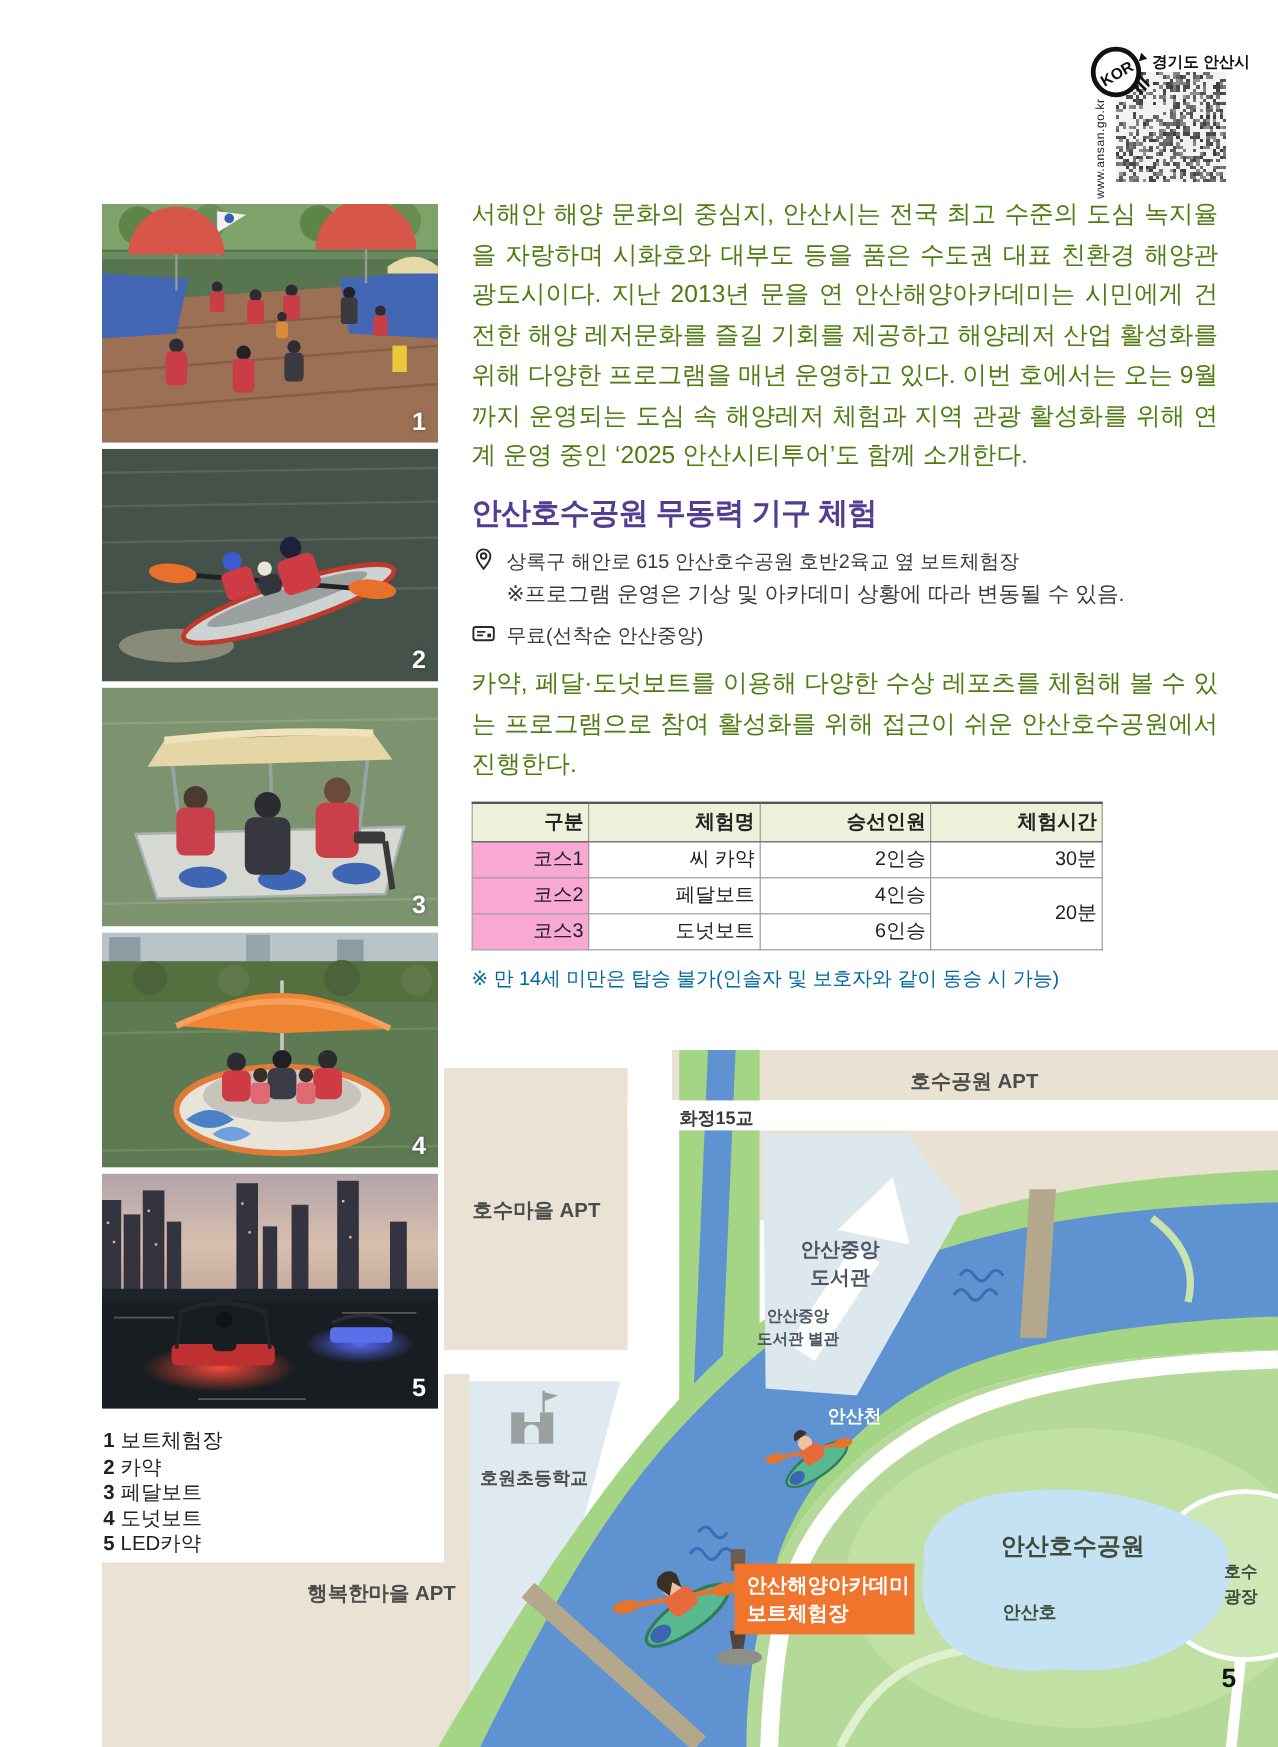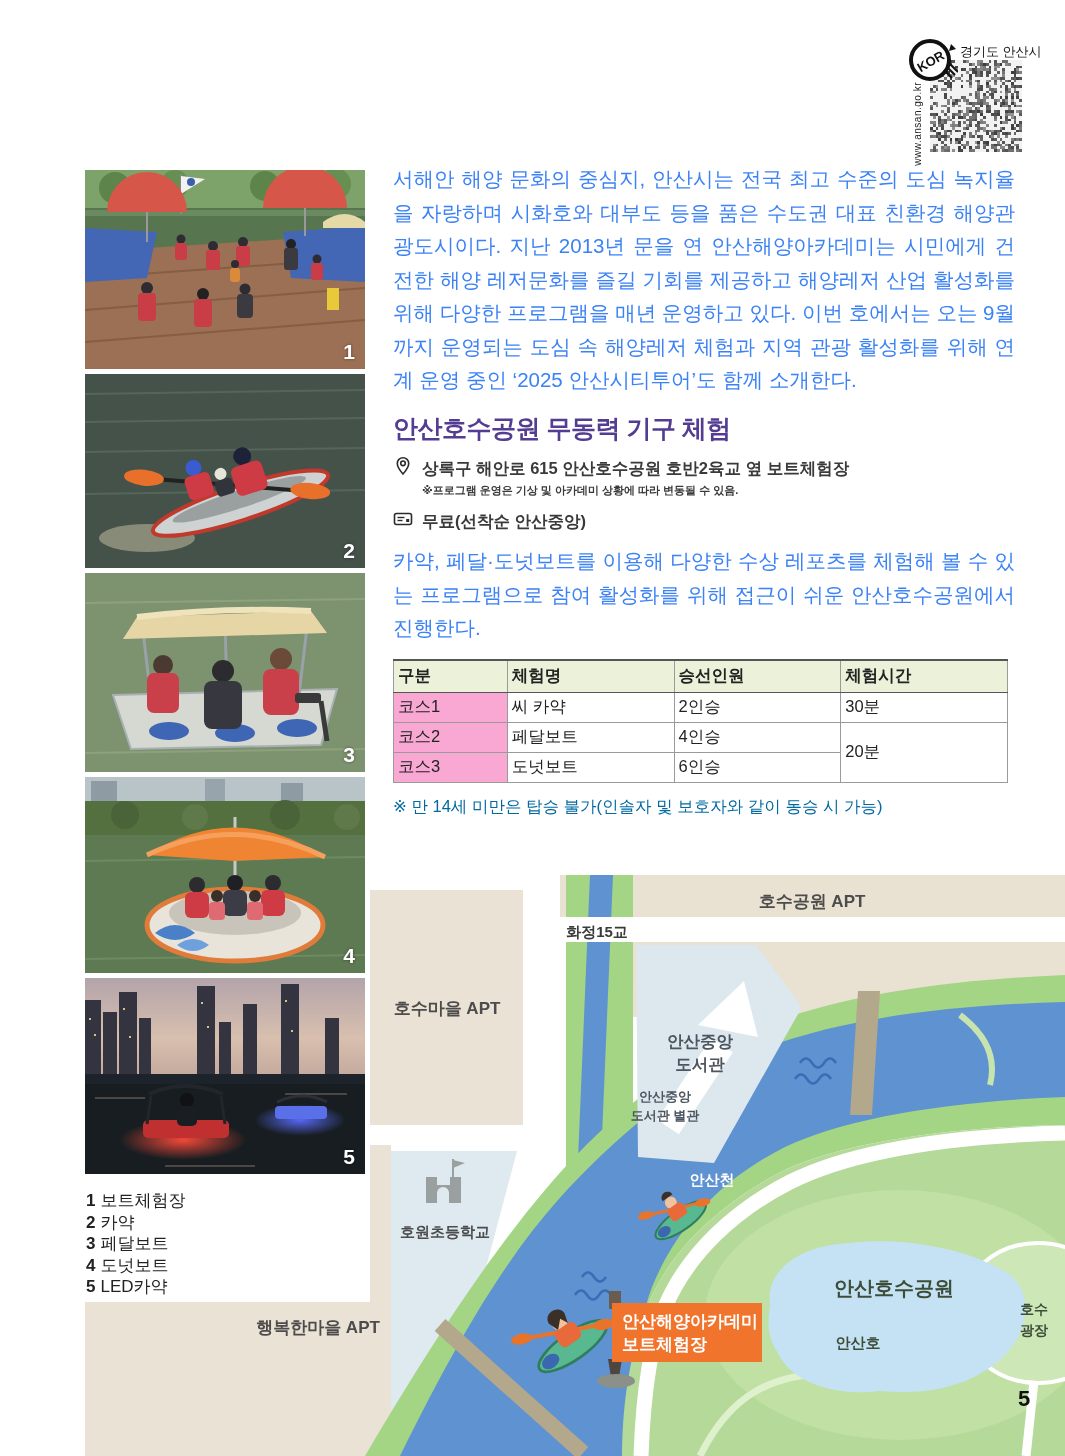--- a/index.html
+++ b/index.html
@@ -3,42 +3,42 @@
 <meta charset="utf-8">
 <style>
   html,body{margin:0;padding:0;background:#fff;}
   .page{position:relative;width:1065px;height:1456px;background:#fff;overflow:hidden;
         font-family:"Liberation Sans","DejaVu Sans",sans-serif;color:#1d1d1f;}
 
   
   .brand{position:absolute;left:898px;top:34px;width:130px;height:122px;z-index:3;}
   .qr{position:absolute;left:32px;top:26px;width:92px;height:92px;}
   .kor-badge{position:absolute;left:8px;top:2px;width:52px;height:52px;}
-  .agency{position:absolute;left:62px;top:9px;font-size:13px;font-weight:normal;color:#111;white-space:nowrap;}
+  .agency{position:absolute;left:62px;top:9px;font-size:13px;font-weight:bold;color:#111;white-space:nowrap;}
   .url{position:absolute;left:14px;top:48px;font-size:10px;color:#222;
        writing-mode:vertical-rl;transform:rotate(180deg);letter-spacing:.5px;}
 
   
   .photos{position:absolute;left:85px;top:170px;width:280px;z-index:2;}
   .photo{position:relative;width:280px;margin-bottom:5px;line-height:0;}
   .photo svg{display:block;}
   .photo-num{position:absolute;right:10px;bottom:7px;color:#fff;font-weight:bold;
              font-size:21px;line-height:1;text-shadow:0 0 3px rgba(0,0,0,.45);}
 
   
   .article{position:absolute;left:393px;top:162px;width:622px;z-index:1;}
-  .intro,.desc{font-size:20.5px;line-height:33.5px;text-align:justify;color:#3b82f6;margin:0;}
+  .intro,.desc{font-size:20.5px;line-height:33.5px;text-align:justify;color:#4d7c0f;margin:0;}
   h2.sec{margin:16px 0 14px 0;font-size:25px;line-height:1.2;color:#533c91;letter-spacing:-.5px;}
-  .info{margin:0 0 6px 0;font-weight:bold;}
+  .info{margin:0 0 6px 0;}
   .info-row{display:flex;align-items:flex-start;margin:0 0 12px 0;font-size:16.5px;color:#3a3a3a;line-height:1.35;}
   .info-row .ico{flex:0 0 20px;width:20px;height:20px;margin-right:9px;margin-top:-1px;}
-  .subnote{margin:-8px 0 12px 29px;font-size:11px;color:#3a3a3a;}
+  .subnote{margin:-8px 0 12px 29px;font-size:18px;color:#3a3a3a;}
   .desc{margin-top:6px;}
-  table.course{border-collapse:collapse;width:615px;margin-top:14px;
-               font-size:16.5px;color:#222;text-align:left;}
+  table.course{border-collapse:collapse;width:526px;margin-top:14px;
+               font-size:16.5px;color:#222;text-align:right;}
   table.course th,table.course td{border:1px solid #9a9a9a;height:27px;padding:1px 4px;font-weight:normal;}
   table.course th{background:#ecf2da;font-weight:bold;border-top:2px solid #555;border-bottom:1.5px solid #555;height:29px;}
   table.course td.c1{background:#f9a8d4;}
   .agenote{margin-top:13px;font-size:16.5px;color:#0369a1;}
 
   
   .captions{position:absolute;left:86px;top:1190px;z-index:2;font-size:17px;line-height:21.5px;color:#222;}
   .captions b{font-weight:bold;margin-right:5px;}
 
   

